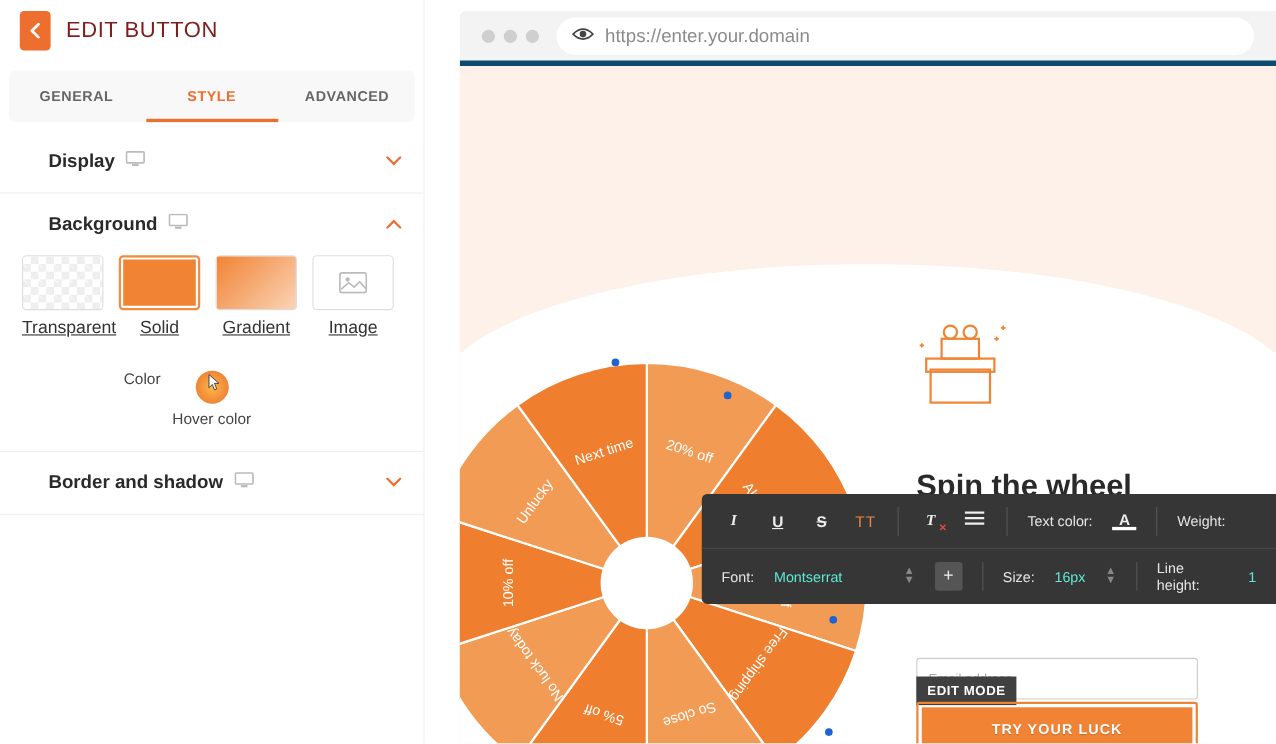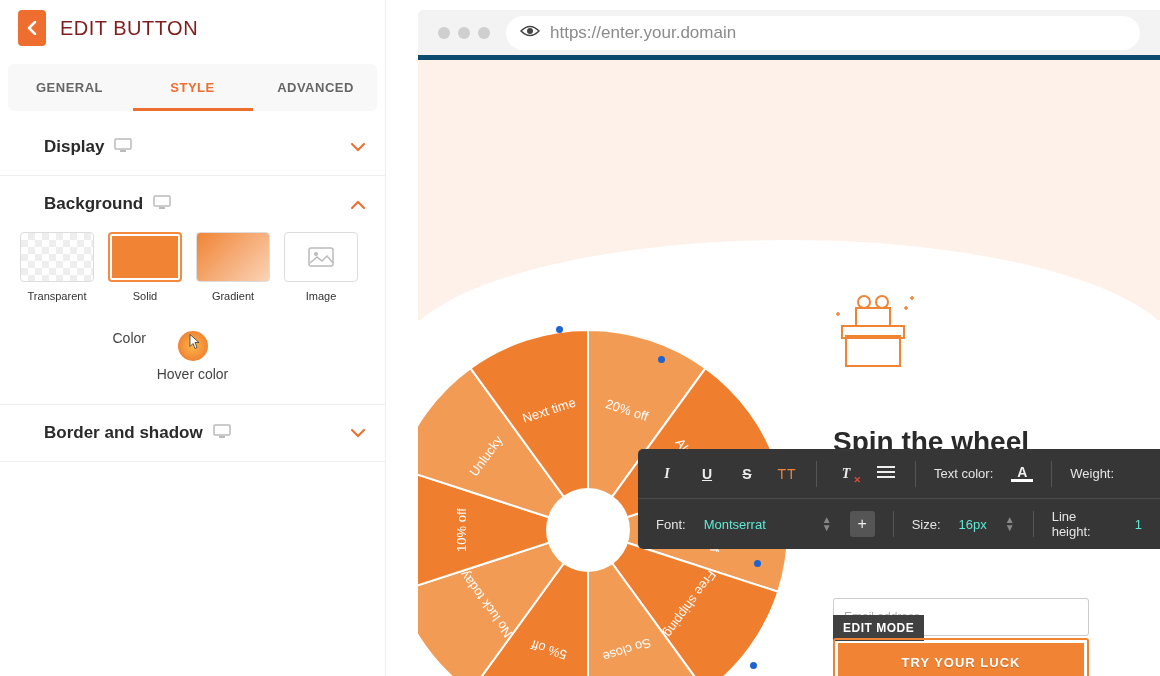--- a/index.html
+++ b/index.html
@@ -19,21 +19,21 @@
   .section { border-bottom: 1px solid #eee; }
   .section-head { display: flex; align-items: center; padding: 18px 20px; cursor: pointer; margin-left: 24px; }
   .section-head .label { font-size: 17px; font-weight: 700; color: #2a2a2a; margin-right: 10px; }
   .device-icon { color: #bbb; }
   .chevron { margin-left: auto; color: #ed6e2e; }
   
   .bg-options { display: flex; gap: 14px; padding: 0 20px 18px 20px; }
   .bg-opt { width: 74px; text-align: center; cursor: pointer; }
   .bg-swatch { width: 74px; height: 50px; border-radius: 4px; border: 1px solid #ddd; margin-bottom: 8px; display:flex; align-items:center; justify-content:center; color:#999; }
   .bg-opt.selected .bg-swatch { border: 2px solid #f48a3e; outline: 2px solid #fff; outline-offset: -4px; }
-  .bg-opt .bg-label { font-size: 11px; color: #333; }
+  .bg-opt .bg-label { font-size: 16px; color: #333; text-decoration: underline; }
   .sw-transparent { background-image: linear-gradient(45deg,#eee 25%,transparent 25%),linear-gradient(-45deg,#eee 25%,transparent 25%),linear-gradient(45deg,transparent 75%,#eee 75%),linear-gradient(-45deg,transparent 75%,#eee 75%); background-size:14px 14px; background-position:0 0,0 7px,7px -7px,-7px 0; }
   .sw-solid { background: #f08434; }
   .sw-gradient { background: linear-gradient(135deg,#f08434,#fbd3b7); }
   .sw-image { background: #fff; }
   
   .color-row { display: flex; align-items: center; padding: 10px 20px; flex-direction: column; }
   .color-row .clabel { font-size: 14px; color: #444; width: 160px; }
   .color-box { flex: 1; height: 46px; border-radius: 3px; cursor: pointer; position: relative; }
   .cb-orange { background: #f08434; }
   .cb-orange-hl { position:absolute; left:50%; top:50%; transform:translate(-50%,-50%); width:30px; height:30px; background: radial-gradient(circle,#fdb84a 0%,#f08434 70%); border-radius:50%; }

